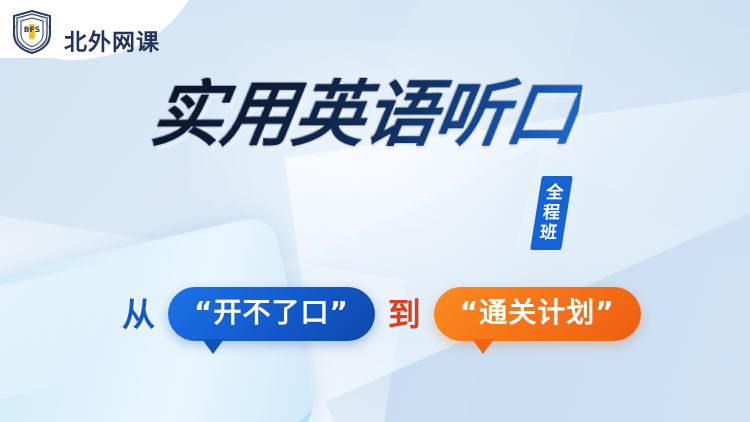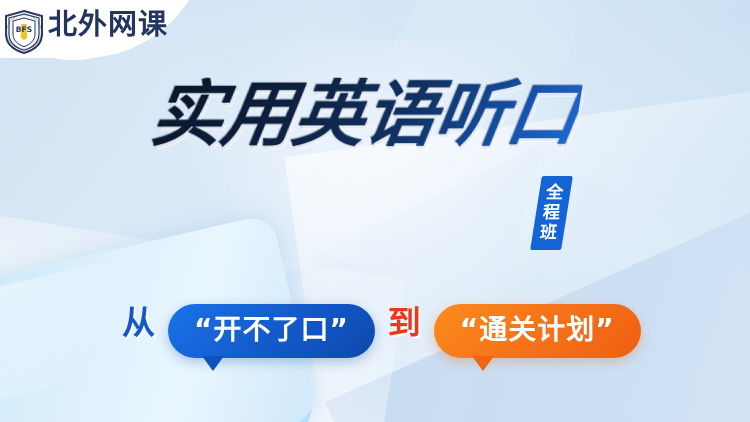--- a/index.html
+++ b/index.html
@@ -79,25 +79,25 @@
   .header-band{
     position:absolute;left:-40px;top:-66px;width:248px;height:124px;
     background:#ffffff;border-radius:0 0 130px 0;
   }
   .header-band2{
     position:absolute;left:-40px;top:-66px;width:226px;height:126px;
     background:#ffffff;border-radius:0 0 120px 120px;
   }
 
   .brand{
-    position:absolute;left:4px;top:10px;display:flex;align-items:flex-start;gap:4px;z-index:6;
+    position:absolute;left:12px;top:10px;display:flex;align-items:flex-end;gap:12px;z-index:6;
   }
   .crest{width:40px;height:44px;display:block;}
   .brand-name{
-    font-size:29px;font-weight:700;color:#23355e;letter-spacing:1px;line-height:1;
+    font-size:23px;font-weight:700;color:#23355e;letter-spacing:1px;line-height:1;
     font-family:"DejaVu Sans","Liberation Sans",sans-serif;
   }
 
   
   .headline{position:absolute;left:0;top:0;width:750px;height:422px;z-index:5;pointer-events:none;}
 
   .title-l1{
     position:absolute;left:152px;top:78px;
     font-size:72px;line-height:1;font-weight:900;font-style:italic;
     letter-spacing:-1px;white-space:nowrap;
@@ -138,21 +138,21 @@
   .conj{
     font-size:33px;font-weight:900;line-height:1;
     font-family:"DejaVu Sans","Liberation Sans",sans-serif;
     text-shadow:2px 2px 0 rgba(255,255,255,.8);
   }
   .conj.from{color:#1357c9;}
   .conj.to{color:#e8391a;}
 
   .bubble{
     position:relative;border-radius:38px;padding:12px 26px 14px 26px;
-    display:flex;align-items:flex-start;justify-content:center;margin-top:17px;
+    display:flex;align-items:flex-start;justify-content:center;
   }
   .bubble span{
     color:#ffffff;font-size:28px;font-weight:900;line-height:1;letter-spacing:1px;
     font-family:"DejaVu Sans","Liberation Sans",sans-serif;white-space:nowrap;
   }
   .bubble::after{
     content:"";position:absolute;left:34px;bottom:-13px;
     width:0;height:0;border-left:11px solid transparent;border-right:11px solid transparent;
   }
   .bubble.blue{background:linear-gradient(135deg,#1b72e8 0%,#1257c7 60%,#0d49ad 100%);

